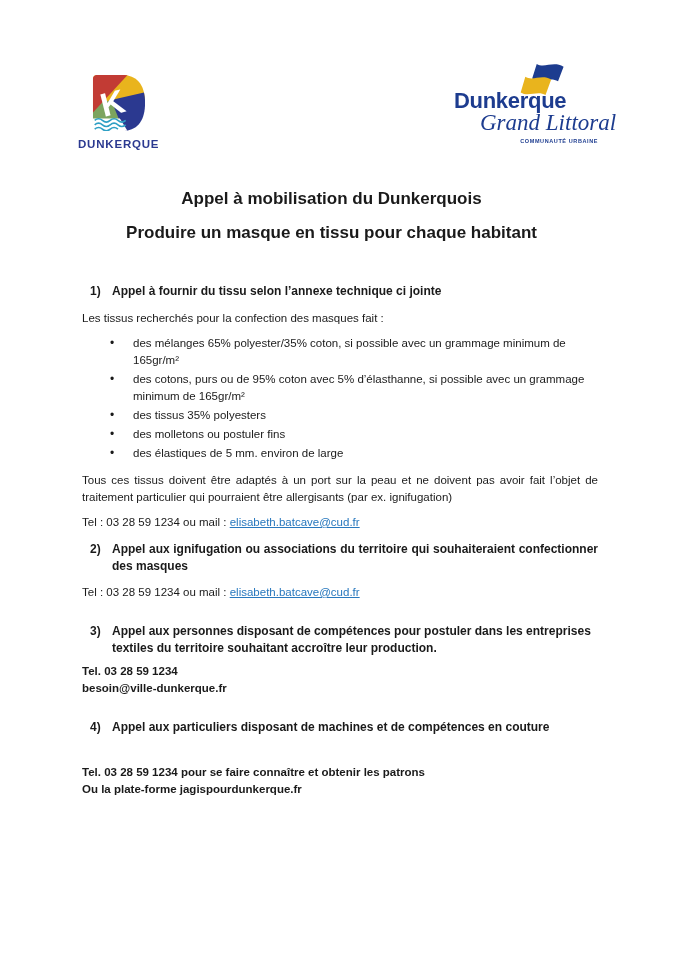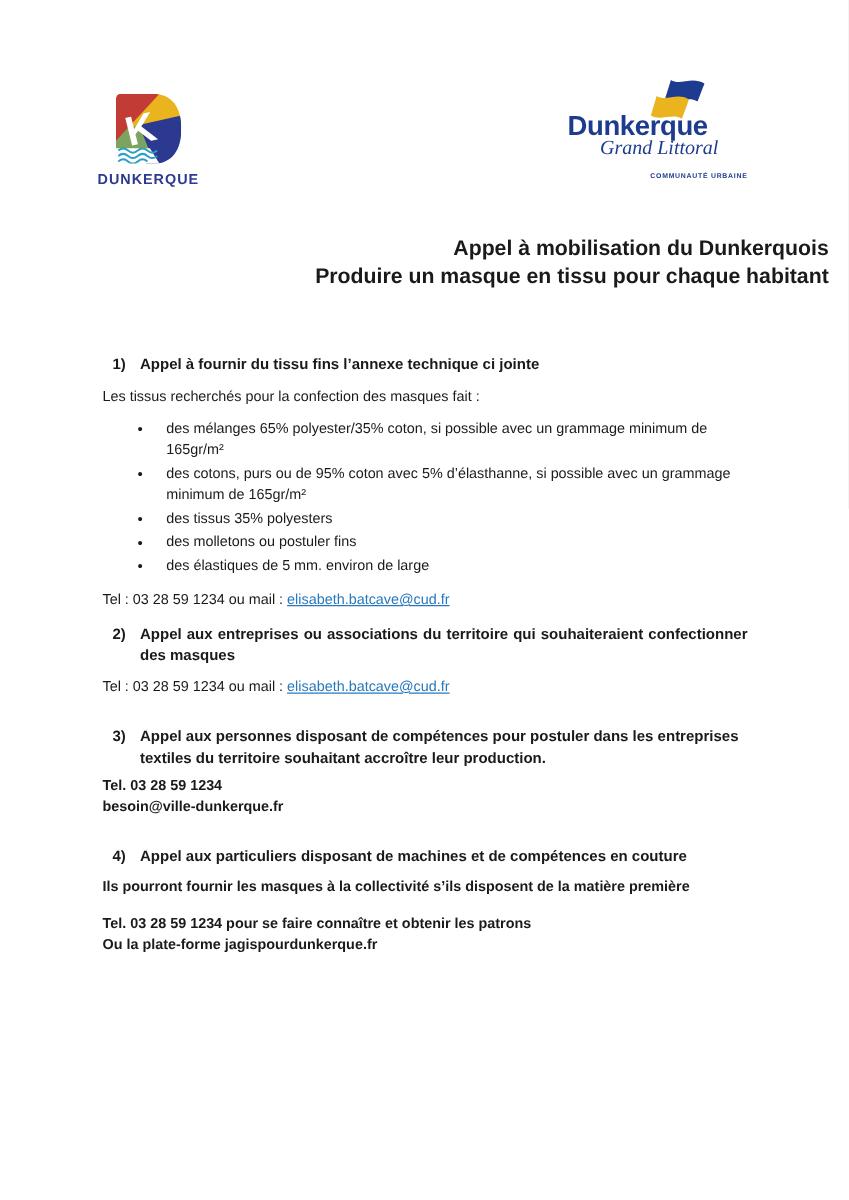--- a/index.html
+++ b/index.html
@@ -21,52 +21,52 @@
   }
   .logo-right{position:absolute;right:79px;top:62px;width:168px;height:86px;color:#1d3c8f;}
   .logo-right .flag{position:absolute;left:88px;top:0;}
   .logo-right .cud-title{
     position:absolute;left:22px;top:26px;
     font-size:22px;font-weight:bold;letter-spacing:-0.3px;white-space:nowrap;
   }
   .logo-right .cud-subtitle{
     position:absolute;left:48px;top:48px;
     font-family:"Liberation Serif",serif;font-style:italic;
-    font-size:16px;white-space:nowrap;
+    font-size:23px;white-space:nowrap;
   }
   .logo-right .cud-tagline{
     position:absolute;right:2px;top:76px;
     font-size:5.5px;font-weight:bold;letter-spacing:0.6px;white-space:nowrap;
   }
   
-  .titles{position:absolute;top:188px;left:0;right:16px;text-align:right;}
+  .titles{position:absolute;top:188px;left:0;right:16px;text-align:center;}
   .titles h1{
     margin:0;font-size:17px;font-weight:bold;color:#1a1a1a;line-height:21px;
   }
-  .titles h1 + h1{margin-top:1px;}
+  .titles h1 + h1{margin-top:13px;}
   
   .doc{
     position:absolute;top:283px;left:82px;width:516px;
     font-size:11.5px;line-height:17px;
   }
   .h-num{display:flex;font-weight:bold;font-size:12px;line-height:17px;}
   .h-num .num{flex:none;width:22px;margin-left:8px;}
   .h-num .h-text{flex:1;}
   .just{text-align:justify;}
   .mb8{margin-bottom:8px;}  .mb9{margin-bottom:9px;}
   .mb10{margin-bottom:10px;}
   .mt22{margin-top:22px;}
   .intro{margin-bottom:8px;}
   ul.tissus{list-style:none;margin:0 0 10px 0;padding:0;}
   ul.tissus li{display:flex;margin:0 0 2px 0;padding-left:28px;}
   ul.tissus .dot{flex:none;width:23px;font-size:12px;}
   ul.tissus .li-text{flex:1;}
   .email-link{color:#2878be;text-decoration:underline;cursor:pointer;}
   .contact-block div{line-height:17px;font-weight:bold;}
-  .final-block{margin-top:12px;}
+  .final-block{margin-top:28px;}
 </style>
 </head>
 <body>
 
 <div class="page">
 
   <div class="logo-left">
     <svg width="62" height="62" viewBox="0 0 64 64">
       <defs>
         <clipPath id="dshape">
@@ -105,21 +105,21 @@
 
   <div class="titles">
     <h1>Appel à mobilisation du Dunkerquois</h1>
     <h1>Produire un masque en tissu pour chaque habitant</h1>
   </div>
 
   <div class="doc">
 
     <div class="h-num mb10">
       <span class="num">1)</span>
-      <span class="h-text">Appel à fournir du tissu fins l’annexe technique ci jointe</span>
+      <span class="h-text">Appel à fournir du tissu selon l’annexe technique ci jointe</span>
     </div>
     <p class="intro" style="margin:0 0 8px 0">Les tissus recherchés pour la confection des masques fait :</p>
 
     <ul class="tissus">
       <li>
         <span class="dot">•</span>
         <span class="li-text">des mélanges 65% polyester/35% coton, si possible avec un grammage minimum de 165gr/m²</span>
       </li>
       <li>
         <span class="dot">•</span>
@@ -132,28 +132,29 @@
       <li>
         <span class="dot">•</span>
         <span class="li-text">des molletons ou postuler fins</span>
       </li>
       <li>
         <span class="dot">•</span>
         <span class="li-text">des élastiques de 5 mm. environ de large</span>
       </li>
     </ul>
 
+    <p class="just mb8" style="margin:0 0 8px 0">Tous ces tissus doivent être adaptés à un port sur la peau et ne doivent pas avoir fait l’objet de traitement particulier qui pourraient être allergisants (par ex. ignifugation)</p>
 
     <p class="mb10" style="margin:0 0 10px 0">
       <span>Tel : 03 28 59 1234 ou mail : </span><a class="email-link">elisabeth.batcave@cud.fr</a>
     </p>
 
     <div class="h-num just mb9">
       <span class="num">2)</span>
-      <span class="h-text just">Appel aux entreprises ou associations du territoire qui souhaiteraient confectionner des masques</span>
+      <span class="h-text just">Appel aux ignifugation ou associations du territoire qui souhaiteraient confectionner des masques</span>
     </div>
 
     <p class="mb8" style="margin:0 0 8px 0">
       <span>Tel : 03 28 59 1234 ou mail : </span><a class="email-link">elisabeth.batcave@cud.fr</a>
     </p>
 
 
     <div class="h-num mt22" style="margin-bottom:6px">
       <span class="num">3)</span>
       <span class="h-text">Appel aux personnes disposant de compétences pour postuler dans les entreprises textiles du territoire souhaitant accroître leur production.</span>
@@ -161,21 +162,20 @@
     <div class="contact-block">
       <div>Tel. 03 28 59 1234</div>
       <div>besoin@ville-dunkerque.fr</div>
     </div>
 
     <div class="h-num mt22" style="margin-bottom:8px">
       <span class="num">4)</span>
       <span class="h-text">Appel aux particuliers disposant de machines et de compétences en couture</span>
     </div>
     <div class="contact-block">
-      <div>Ils pourront fournir les masques à la collectivité s’ils disposent de la matière première</div>
     </div>
     <div class="contact-block final-block">
       <div>Tel. 03 28 59 1234 pour se faire connaître et obtenir les patrons</div>
       <div>Ou la plate-forme jagispourdunkerque.fr</div>
     </div>
 
   </div>
 </div>
 
 </body></html>

